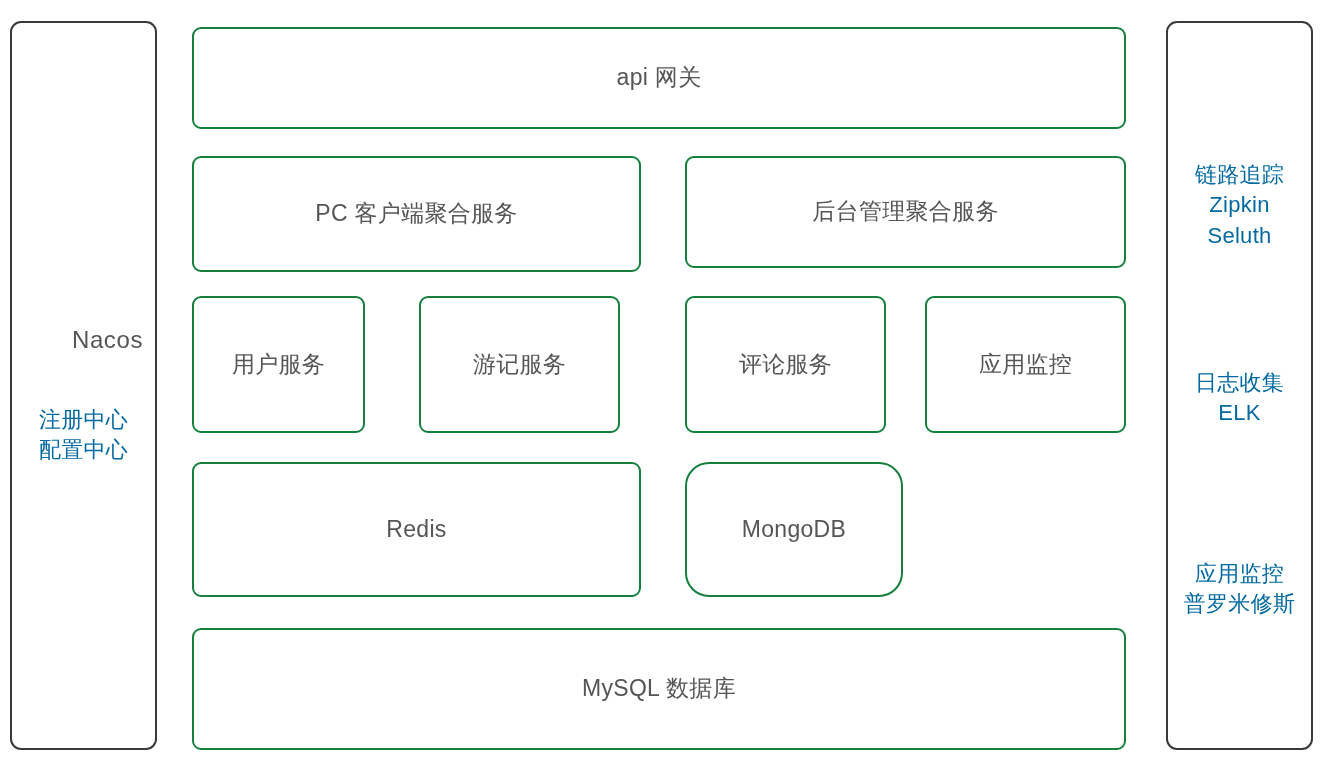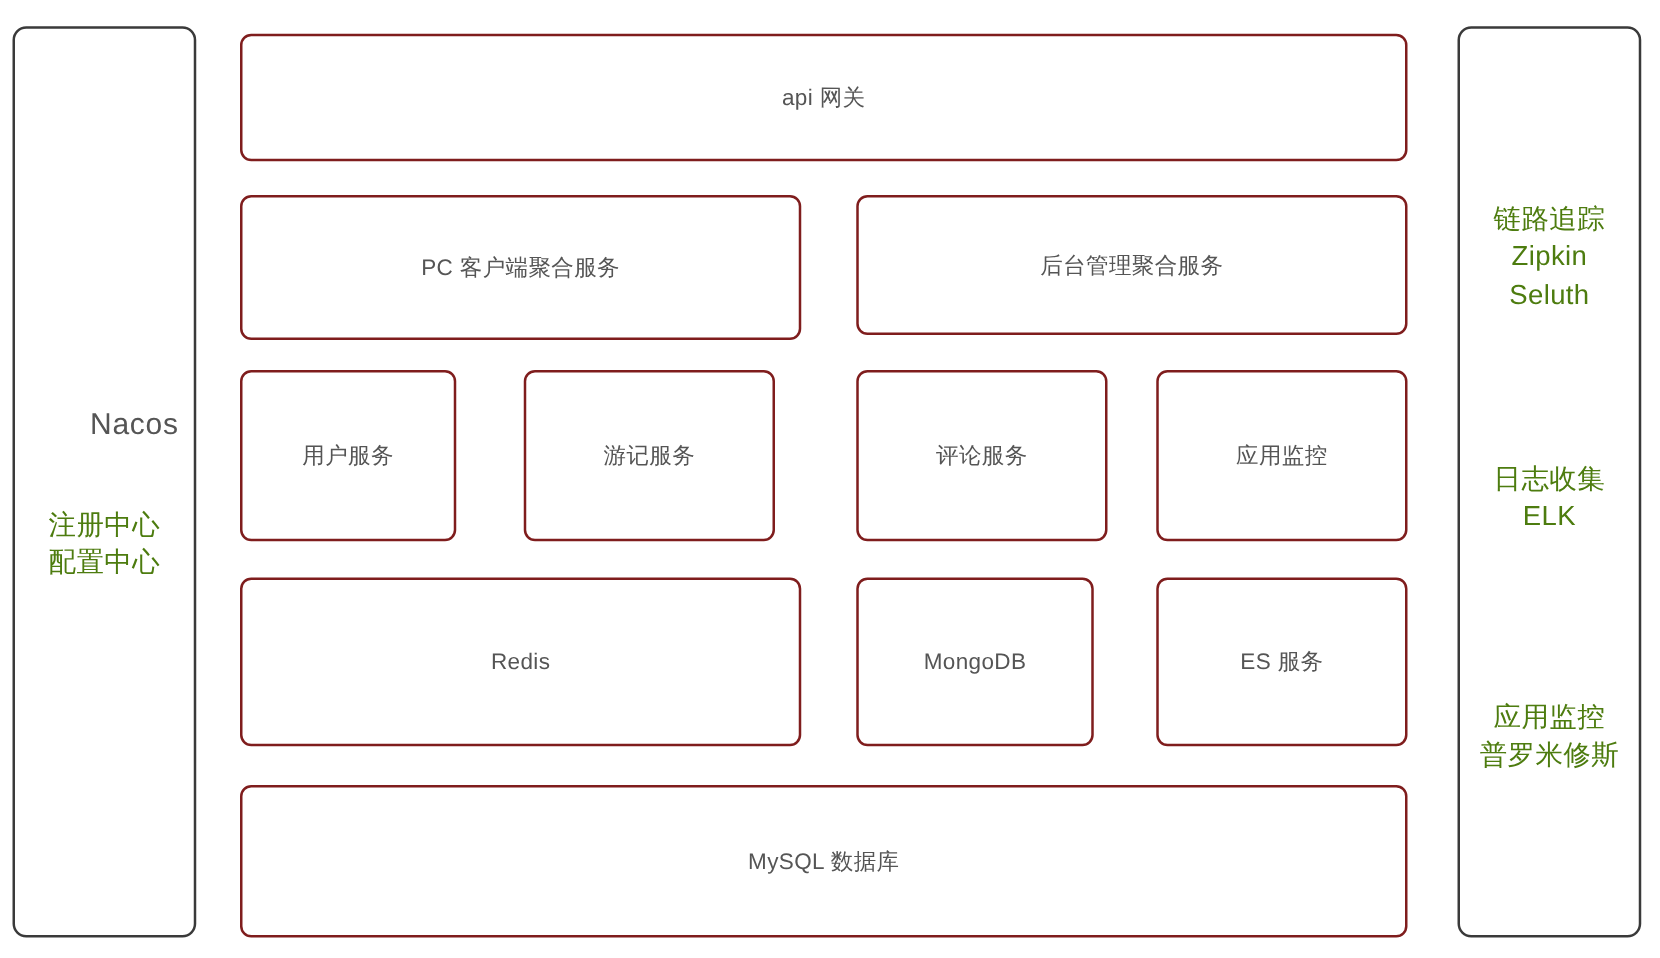--- a/index.html
+++ b/index.html
@@ -14,45 +14,45 @@
     position: relative;
     width: 1328px;
     height: 766px;
     background: #ffffff;
     overflow: hidden;
   }
   .box {
     position: absolute;
     box-sizing: border-box;
     background: #ffffff;
-    border: 2px solid #7f1d1d;
+    border: 2px solid #15803d;
     border-radius: 9px;
     display: flex;
     align-items: center;
     justify-content: center;
     text-align: center;
     color: #555555;
-    font-size: 18px;
+    font-size: 23px;
     line-height: 1.35;
     letter-spacing: 0.3px;
     white-space: pre-line;
   }
   .panel {
     position: absolute;
     box-sizing: border-box;
     background: #ffffff;
     border: 2px solid #3a3a3a;
     border-radius: 11px;
   }
   .panel-text {
     position: absolute;
     left: 0;
     right: 0;
     text-align: center;
-    color: #4d7c0f;
+    color: #0369a1;
     font-size: 22px;
     line-height: 1.38;
     letter-spacing: 0.3px;
     white-space: pre-line;
   }
   .nacos-title {
     position: absolute;
     left: 0;
     right: 0;
     text-align: center;
@@ -87,18 +87,17 @@
 
   <div class="box" style="left:192px; top:156px; width:449px; height:116px;">PC 客户端聚合服务</div>
   <div class="box" style="left:685px; top:156px; width:441px; height:112px;">后台管理聚合服务</div>
 
   <div class="box" style="left:192px; top:296px; width:173px; height:137px;">用户服务</div>
   <div class="box" style="left:419px; top:296px; width:201px; height:137px;">游记服务</div>
   <div class="box" style="left:685px; top:296px; width:201px; height:137px;">评论服务</div>
   <div class="box" style="left:925px; top:296px; width:201px; height:137px;">应用监控</div>
 
   <div class="box" style="left:192px; top:462px; width:449px; height:135px;">Redis</div>
-  <div class="box" style="left:685px; top:462px; width:190px; height:135px;">MongoDB</div>
-  <div class="box" style="left:925px; top:462px; width:201px; height:135px;">ES 服务</div>
+  <div class="box" style="left:685px; top:462px; width:218px; height:135px;border-radius:24px;">MongoDB</div>
 
   <div class="box" style="left:192px; top:628px; width:934px; height:122px;">MySQL 数据库</div>
 
 </div>
 
 </body></html>

